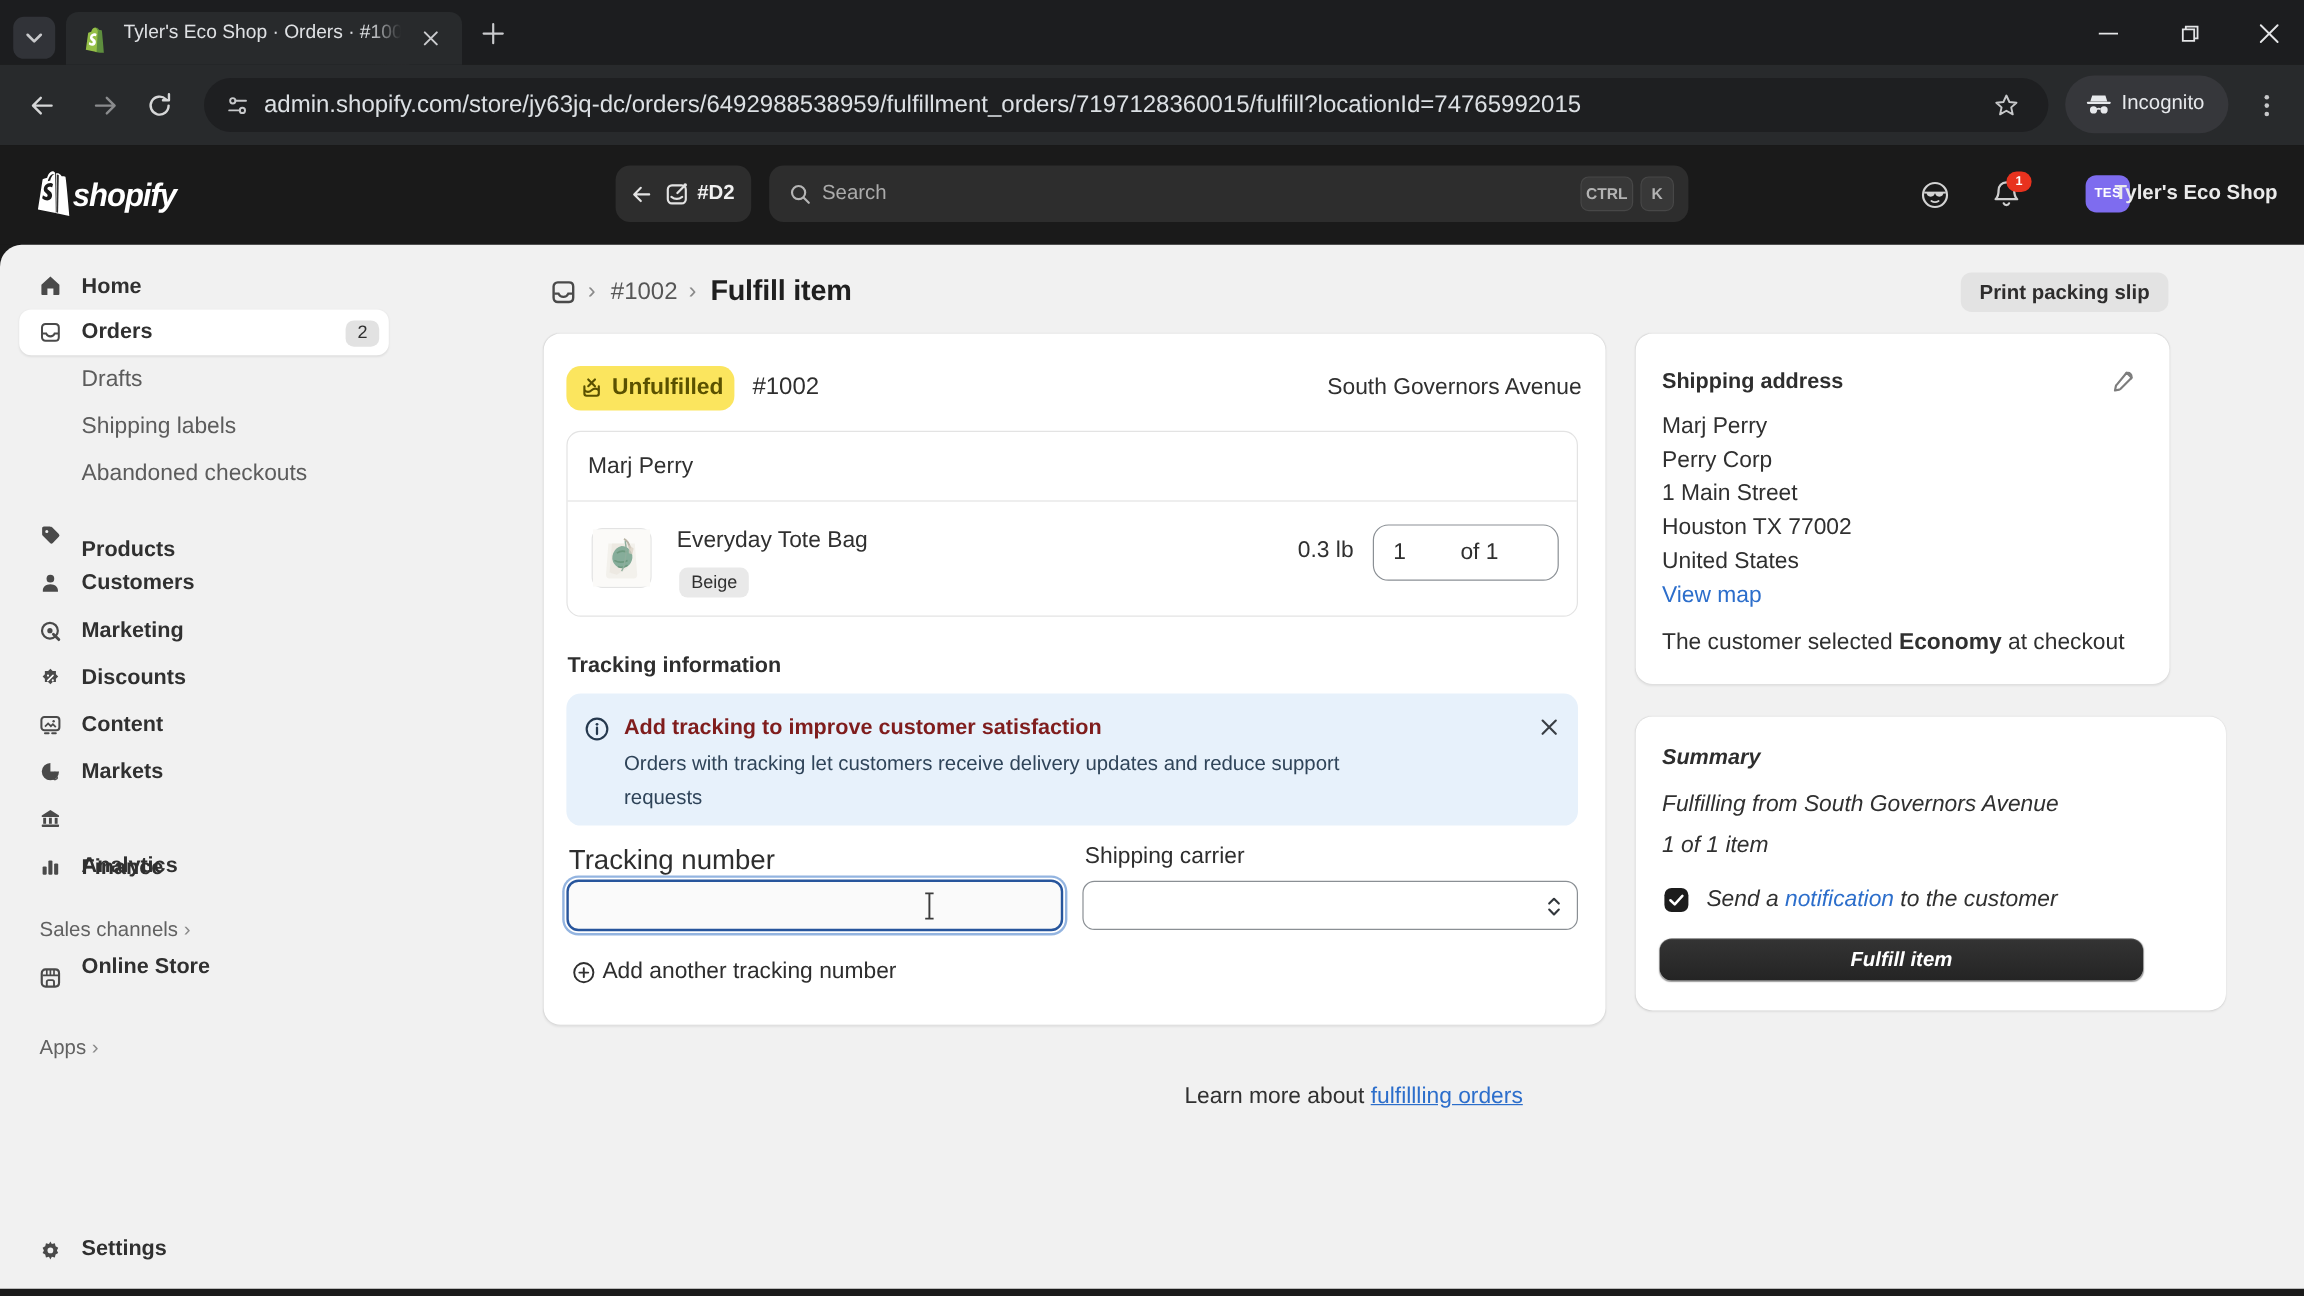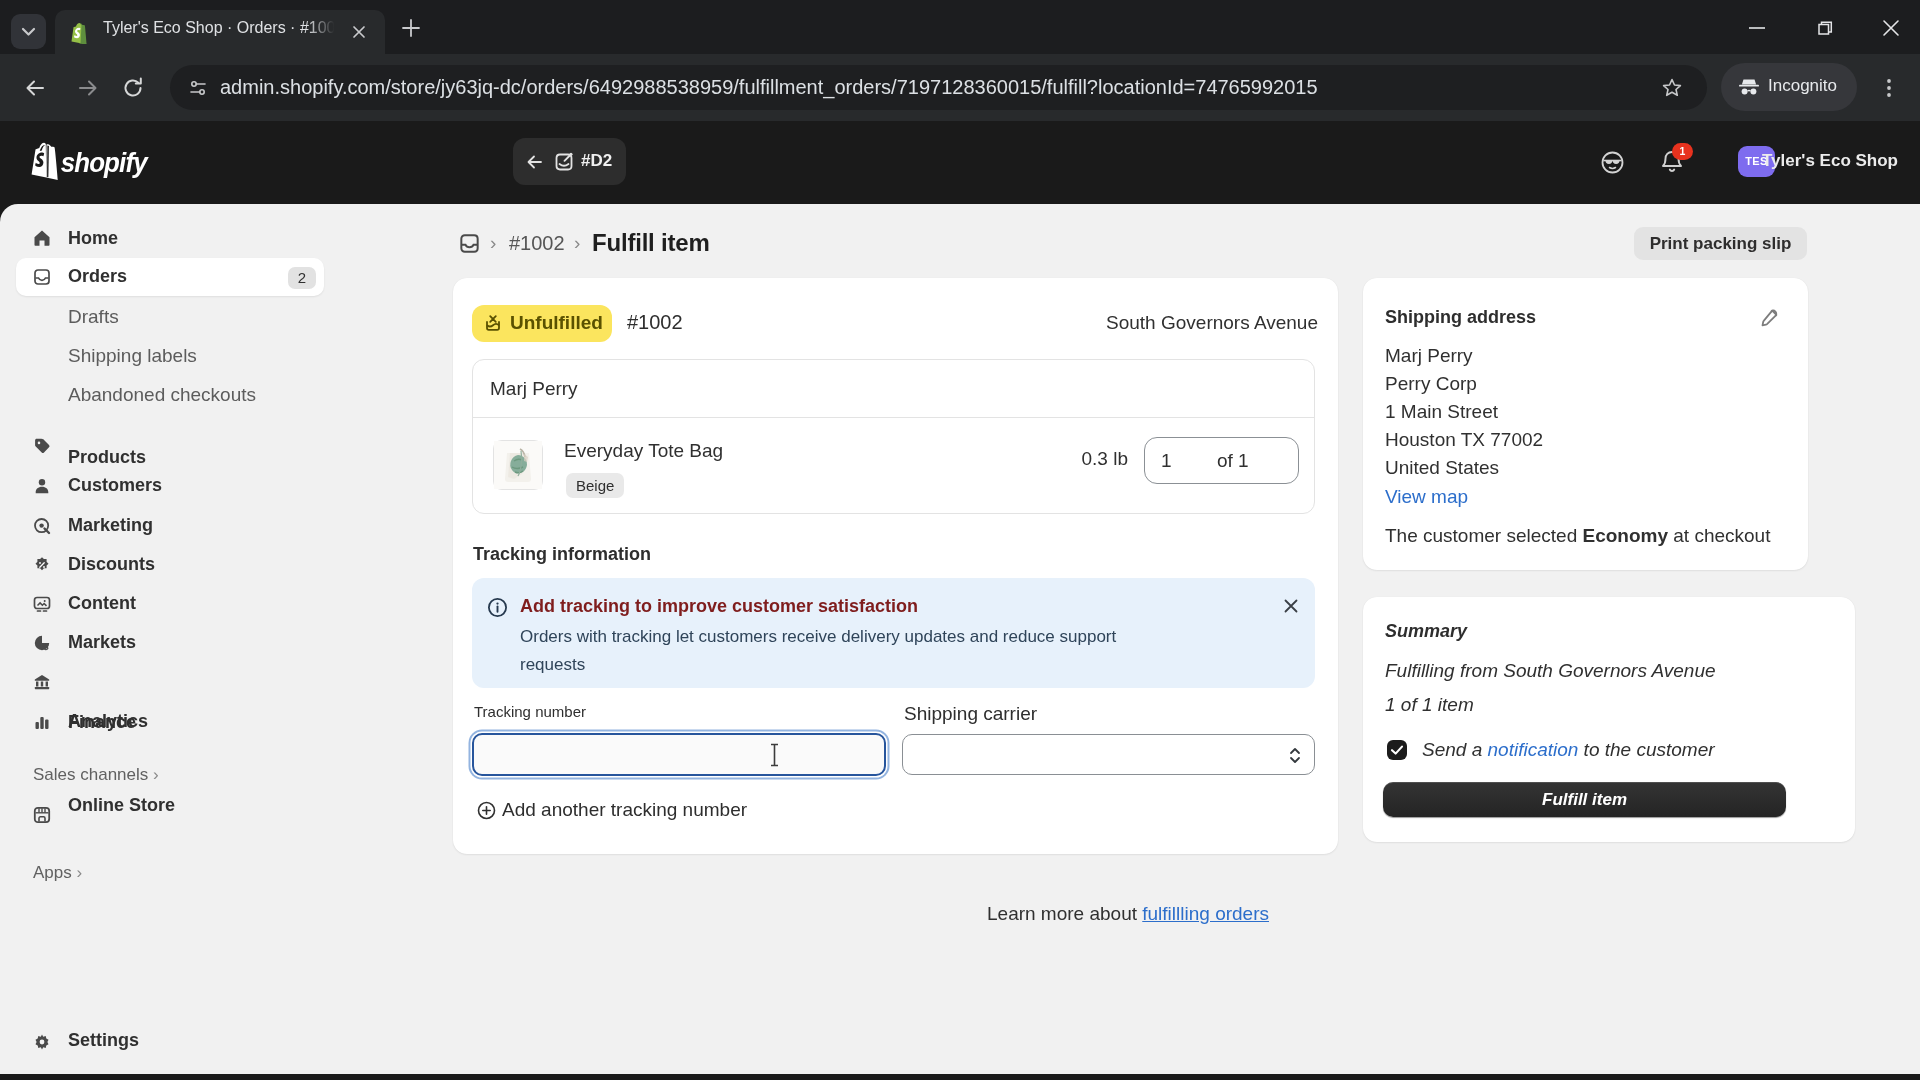--- a/index.html
+++ b/index.html
@@ -61,21 +61,21 @@
   #ibdivider { position:absolute; left:0; top:57px; width:100%; height:1px; background:#e3e3e3; }
   #thumb { position:absolute; left:20px; top:80px; width:50px; height:50px; border:1px solid #e3e3e3; border-radius:9px; background:#fbfbf9; }
   #pname { position:absolute; left:91px; top:80px; font-size:19px; color:#303030; }
   #ptag { position:absolute; left:93px; top:113px; height:25px; padding:0 10px; background:#e9e9e9; border-radius:7px; font-size:15px; color:#303030; line-height:25px; display:inline-block; }
   #pweight { position:absolute; left:595px; top:88px; width:60px; font-size:19px; color:#303030; text-align:right;}
   #qtybox { position:absolute; left:671px; top:77px; width:155px; height:47px; border:1.5px solid #8b9095; border-radius:13px; }
   #trackhead { position:absolute; left:20px; top:266px; font-size:18px; font-weight:bold; color:#2e2e2e; }
   #banner { position:absolute; left:19px; top:300px; width:843px; height:110px; background:#e7f1fb; border-radius:12px; }
   #bantitle { position:absolute; left:48px; top:18px; font-size:18px; font-weight:bold; color:#7f1d1d; }
   .banline { position:absolute; left:48px; font-size:17px; color:#2f4459; }
-  #lab1 { position:absolute; left:21px; top:425px; font-size:15px; color:#2e2e2e;text-align:right; }
+  #lab1 { position:absolute; left:21px; top:425px; font-size:23px; color:#2e2e2e;text-align:right; }
   #lab2 { position:absolute; left:451px; top:425px; font-size:19px; color:#2e2e2e; }
   #tinput { position:absolute; left:19px; top:455px; width:414px; height:43px; background:#fafafa; border:2px solid #27559c; border-radius:10px; box-shadow:0 0 0 1.5px #fff, 0 0 0 3.5px #93b4e0; }
   #carrier { position:absolute; left:449px; top:456px; width:413px; height:41px; background:#fff; border:1px solid #8a8f94; border-radius:10px; }
   #addtrack { position:absolute; left:49px; top:521px; font-size:19px; color:#2e2e2e; }
 
   
   .ctitle { position:absolute; left:22px; font-size:18px; font-weight:bold; color:#2e2e2e; }
   .aline { position:absolute; left:22px; font-size:19px; color:#303030; }
   .blue { color:#2c6ecb; }
   
@@ -176,20 +176,29 @@
     <svg class="abs" style="left:12px;top:14px;" width="20" height="20" viewBox="0 0 20 20">
         <path d="M16 10 H4 M9 4.5 L3.5 10 L9 15.5" stroke="#e3e3e3" stroke-width="1.8" fill="none" stroke-linecap="round" stroke-linejoin="round"></path>
       </svg>
     <svg class="abs" style="left:40px;top:13px;" width="22" height="22" viewBox="0 0 22 22">
       <path d="M7 3.5 h8 c2 0 3.5 1.5 3.5 3.5 v8 c0 2-1.5 3.5-3.5 3.5 h-8 c-2 0-3.5-1.5-3.5-3.5 v-8 c0-2 1.5-3.5 3.5-3.5 z" fill="none" stroke="#e3e3e3" stroke-width="1.8"></path>
       <path d="M6.5 13 q4.5 3.5 9 0" fill="none" stroke="#e3e3e3" stroke-width="1.8" stroke-linecap="round"></path>
       <path d="M11.5 9.8 L17.3 4" stroke="#e3e3e3" stroke-width="1.9" stroke-linecap="round"></path>
       <circle cx="18" cy="3.2" r="1.5" fill="#e3e3e3"></circle>
     </svg>
     <div class="abs" style="left:68px;top:13px;font-size:17px;font-weight:bold;color:#f0f0f0;">#D2</div>
+  </div>
+  <div id="searchbar">
+    <svg class="abs" style="left:16px;top:14px;" width="20" height="20" viewBox="0 0 20 20">
+        <circle cx="8.5" cy="8.5" r="5.5" fill="none" stroke="#b5b5b5" stroke-width="1.8"></circle>
+        <path d="M12.8 12.8 L17 17" stroke="#b5b5b5" stroke-width="1.8" stroke-linecap="round"></path>
+      </svg>
+    <div class="abs" style="left:44px;top:13px;font-size:17px;color:#ababab;">Search</div>
+    <div class="kbd" style="left:676px;width:44px;line-height:27px;">CTRL</div>
+    <div class="kbd" style="left:726px;width:28px;line-height:27px;">K</div>
   </div>
   <svg class="abs" style="left:1600px;top:29px;" width="25" height="25" viewBox="0 0 25 25">
     <circle cx="12.5" cy="12.5" r="10" fill="none" stroke="#d3d3d3" stroke-width="1.8"></circle>
     <path d="M3.5 10.5 h18" stroke="#d3d3d3" stroke-width="1.6"></path>
     <path d="M5.5 10.5 a3.4 3.4 0 0 0 6.8 0 z M12.7 10.5 a3.4 3.4 0 0 0 6.8 0 z" fill="#d3d3d3"></path>
     <path d="M9.5 17.5 q3 1.8 6 0" stroke="#d3d3d3" stroke-width="1.5" fill="none" stroke-linecap="round"></path>
   </svg>
   <svg class="abs" style="left:1660px;top:28px;" width="24" height="26" viewBox="0 0 24 26">
     <path d="M12 3 c4 0 6.5 3 6.5 6.5 c0 4.5 1.5 6.5 2.5 7.5 h-18 c1-1 2.5-3 2.5-7.5 C5.5 6 8 3 12 3 z" fill="none" stroke="#cfcfcf" stroke-width="1.9" stroke-linejoin="round"></path>
     <path d="M9.8 20.5 a2.4 2.4 0 0 0 4.4 0" fill="none" stroke="#cfcfcf" stroke-width="1.9" stroke-linecap="round"></path>

